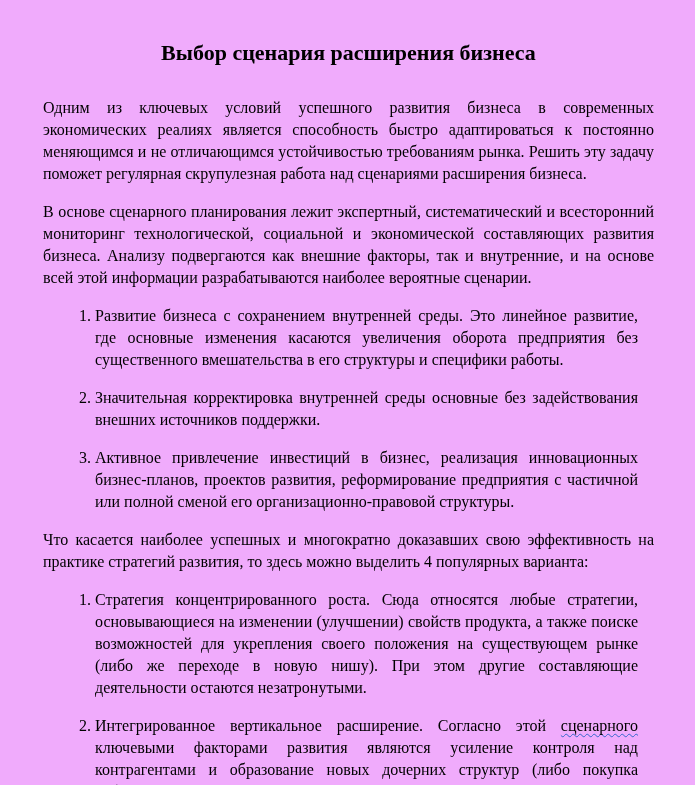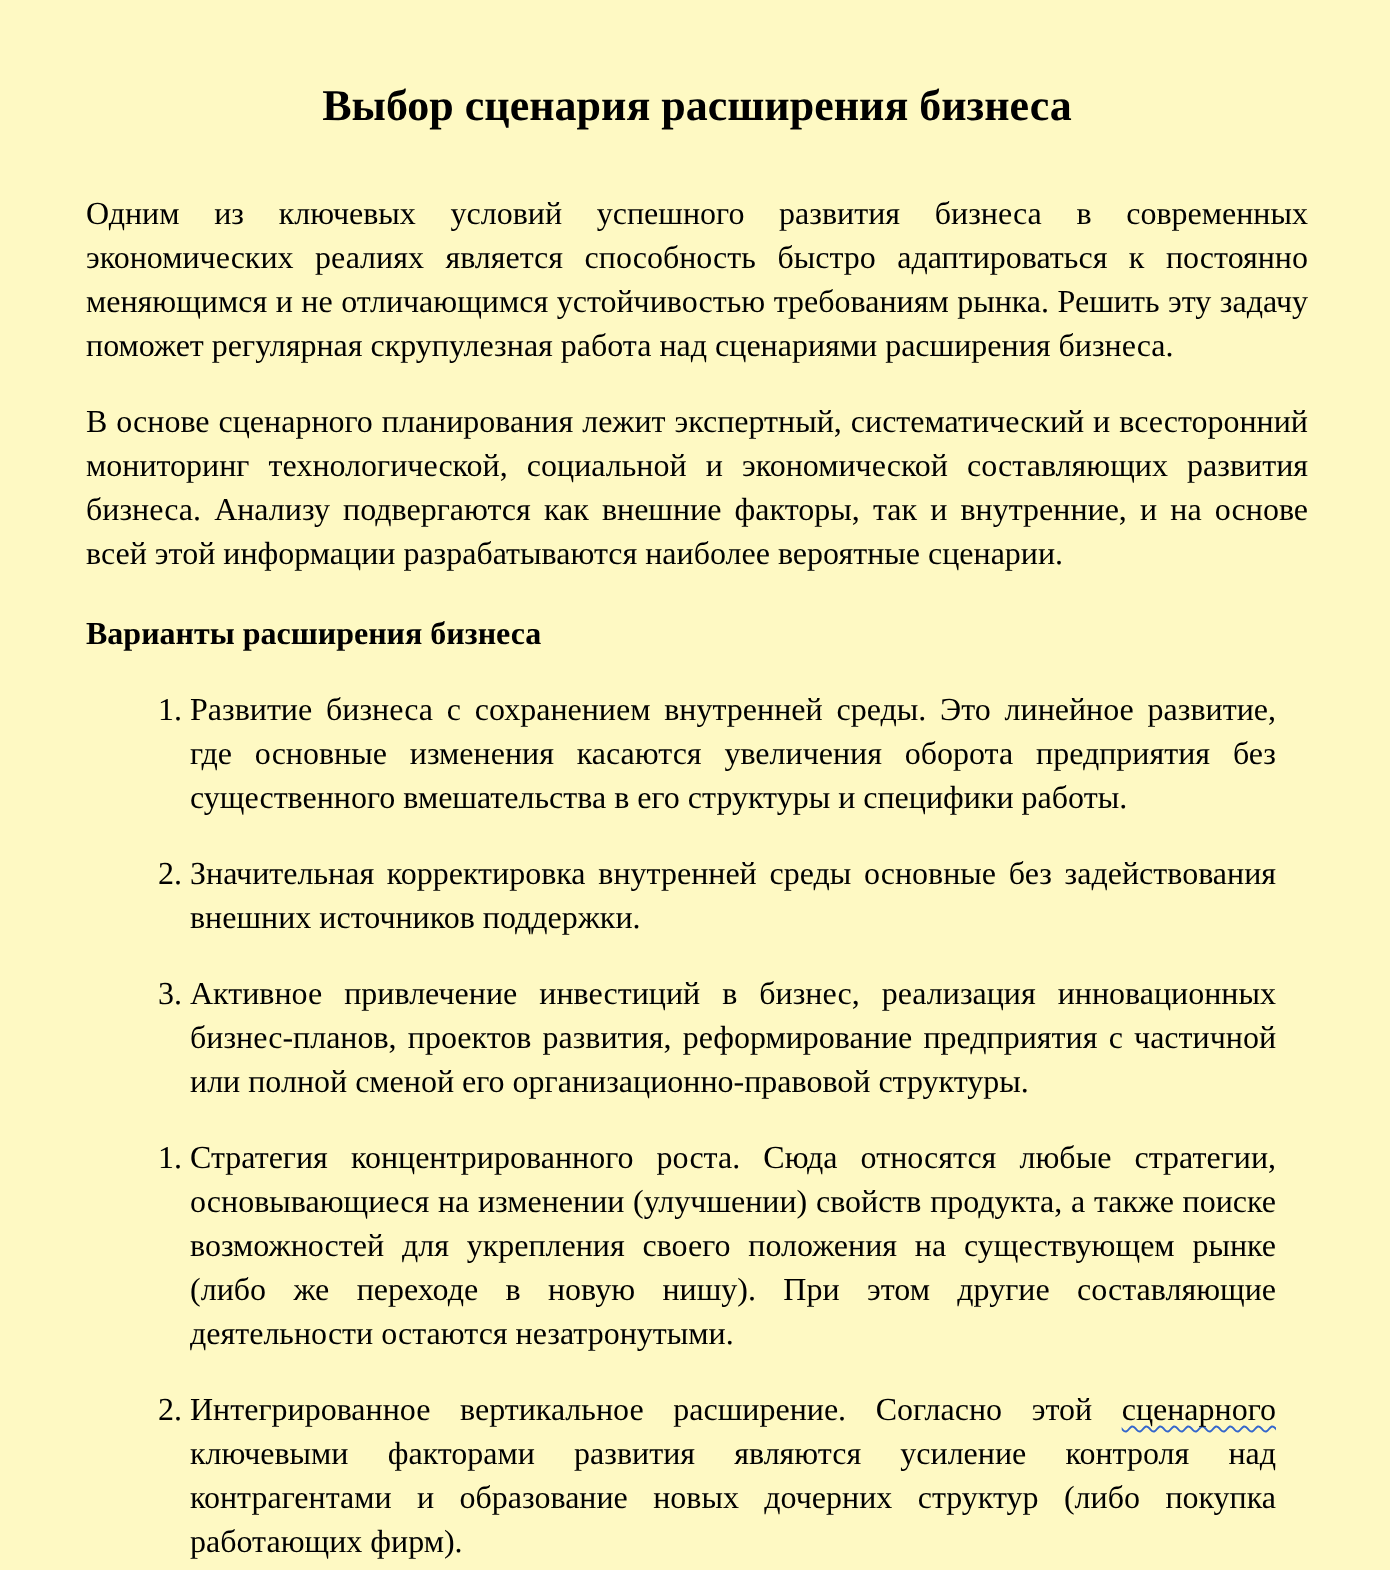--- a/index.html
+++ b/index.html
@@ -11,21 +11,21 @@
     width: 695px;
     height: 785px;
     overflow: hidden;
   }
   .page {
     box-sizing: border-box;
     width: 695px;
     height: 785px;
     padding: 6px 41px 0 43px;
     overflow: hidden;
-    background: #fef9c3;
+    background: #f0abfc;
     color: #000000;
     font-family: "Liberation Serif", "DejaVu Serif", serif;
     font-size: 16px;
     line-height: 22px;
   }
   .doc-title {
     font-size: 22px;
     line-height: 28px;
     font-weight: bold;
     text-align: center;
@@ -71,28 +71,28 @@
 <body>
 
 <div class="page">
 
   <h1 class="doc-title">Выбор сценария расширения бизнеса</h1>
 
   <p class="p-intro1">Одним из ключевых условий успешного развития бизнеса в современных экономических реалиях является способность быстро адаптироваться к постоянно меняющимся и не отличающимся устойчивостью требованиям рынка. Решить эту задачу поможет регулярная скрупулезная работа над сценариями расширения бизнеса.</p>
 
   <p class="p-intro2">В основе сценарного планирования лежит экспертный, систематический и всесторонний мониторинг технологической, социальной и экономической составляющих развития бизнеса. Анализу подвергаются как внешние факторы, так и внутренние, и на основе всей этой информации разрабатываются наиболее вероятные сценарии.</p>
 
-  <h2 class="section-heading">Варианты расширения бизнеса</h2>
 
 
   <ol class="scenarios-list">
     <li>Развитие бизнеса с сохранением внутренней среды. Это линейное развитие, где основные изменения касаются увеличения оборота предприятия без существенного вмешательства в его структуры и специфики работы.</li>
     <li>Значительная корректировка внутренней среды основные без задействования внешних источников поддержки.</li>
     <li>Активное привлечение инвестиций в бизнес, реализация инновационных бизнес-планов, проектов развития, реформирование предприятия с частичной или полной сменой его организационно-правовой структуры.</li>
   </ol>
 
+  <p class="p-strategies-lead">Что касается наиболее успешных и многократно доказавших свою эффективность на практике стратегий развития, то здесь можно выделить 4 популярных варианта:</p>
 
   <ol class="strategies-list">
     <li>Стратегия концентрированного роста. Сюда относятся любые стратегии, основывающиеся на изменении (улучшении) свойств продукта, а также поиске возможностей для укрепления своего положения на существующем рынке (либо же переходе в новую нишу). При этом другие составляющие деятельности остаются незатронутыми.</li>
     <li><span>Интегрированное вертикальное расширение. Согласно этой </span><span class="grammar-flag">сценарного</span><span> ключевыми факторами развития являются усиление контроля над контрагентами и образование новых дочерних структур (либо покупка работающих фирм).</span></li>
   </ol>
 
 </div>
 
 </body></html>

